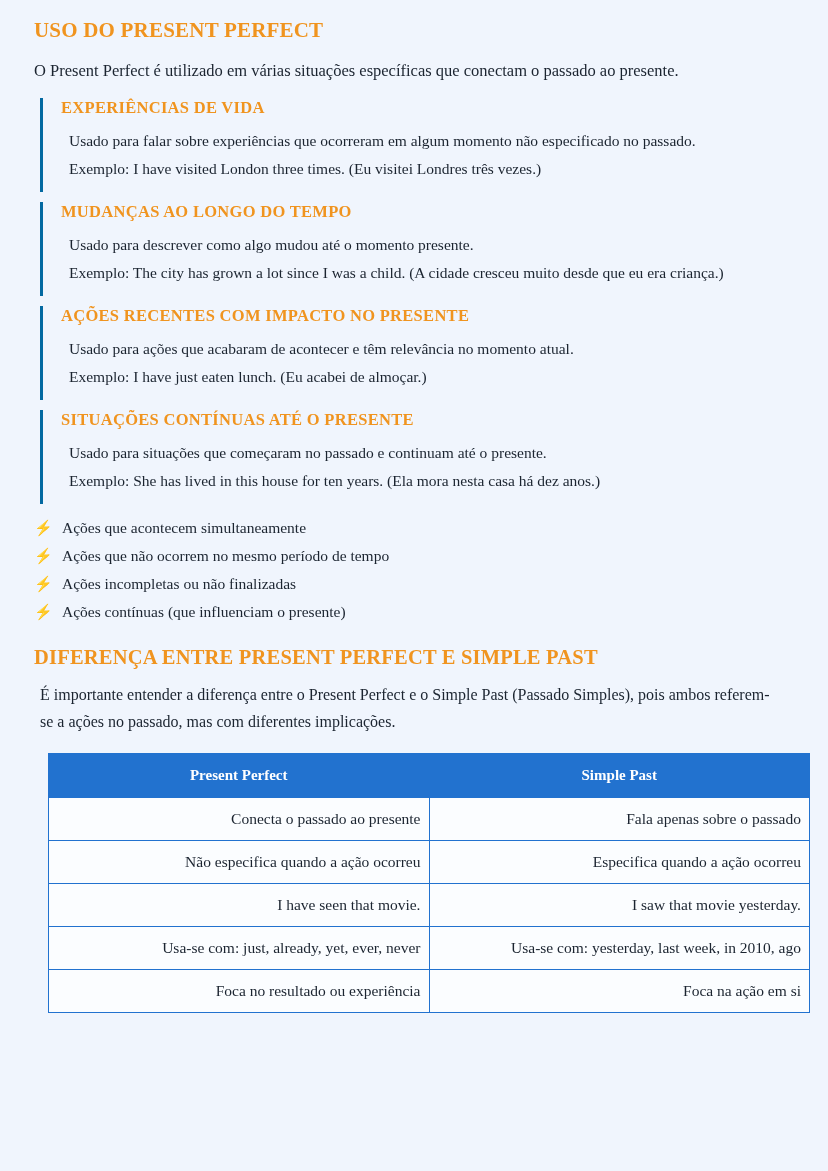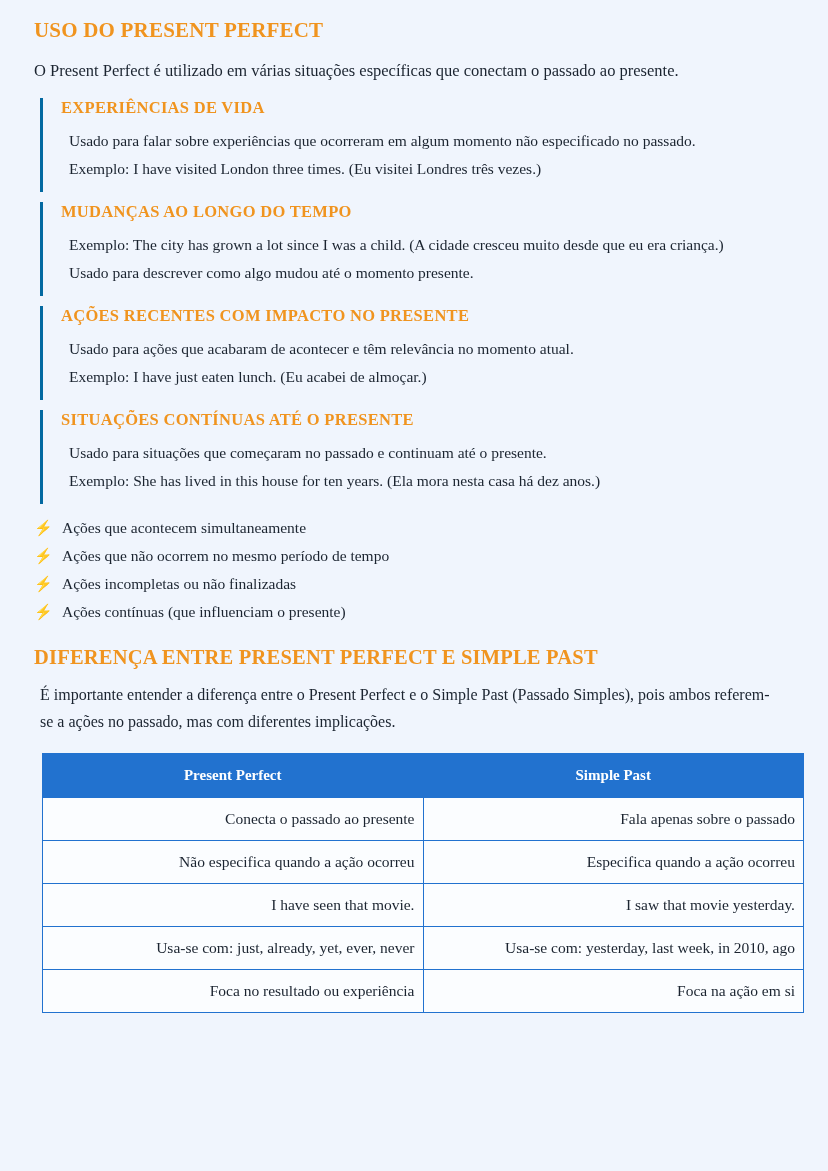--- a/index.html
+++ b/index.html
@@ -93,21 +93,21 @@
     line-height: 27px;
     margin: 0 0 18px 0;
     padding-left: 6px;
     color: #1b2430;
     max-width: 740px;
   }
 
   table.compare {
     border-collapse: collapse;
     width: 762px;
-    margin: 4px 0 0 8px;
+    margin: 4px 0 0 14px;
     table-layout: fixed;
   }
   table.compare th {
     background: #2272cf;
     color: #ffffff;
     font-family: "Liberation Serif", serif;
     font-weight: bold;
     font-size: 15px;
     padding: 13px 6px;
     text-align: center;
@@ -134,22 +134,22 @@
   <div class="cards">
 
     <div class="card">
       <h2>EXPERIÊNCIAS DE VIDA</h2>
       <p>Usado para falar sobre experiências que ocorreram em algum momento não especificado no passado.</p>
       <p>Exemplo: I have visited London three times. (Eu visitei Londres três vezes.)</p>
     </div>
 
     <div class="card">
       <h2>MUDANÇAS AO LONGO DO TEMPO</h2>
+      <p>Usado para descrever como algo mudou até o momento presente.</p>
       <p>Exemplo: The city has grown a lot since I was a child. (A cidade cresceu muito desde que eu era criança.)</p>
-      <p>Usado para descrever como algo mudou até o momento presente.</p>
     </div>
 
     <div class="card">
       <h2>AÇÕES RECENTES COM IMPACTO NO PRESENTE</h2>
       <p>Usado para ações que acabaram de acontecer e têm relevância no momento atual.</p>
       <p>Exemplo: I have just eaten lunch. (Eu acabei de almoçar.)</p>
     </div>
 
     <div class="card">
       <h2>SITUAÇÕES CONTÍNUAS ATÉ O PRESENTE</h2>

